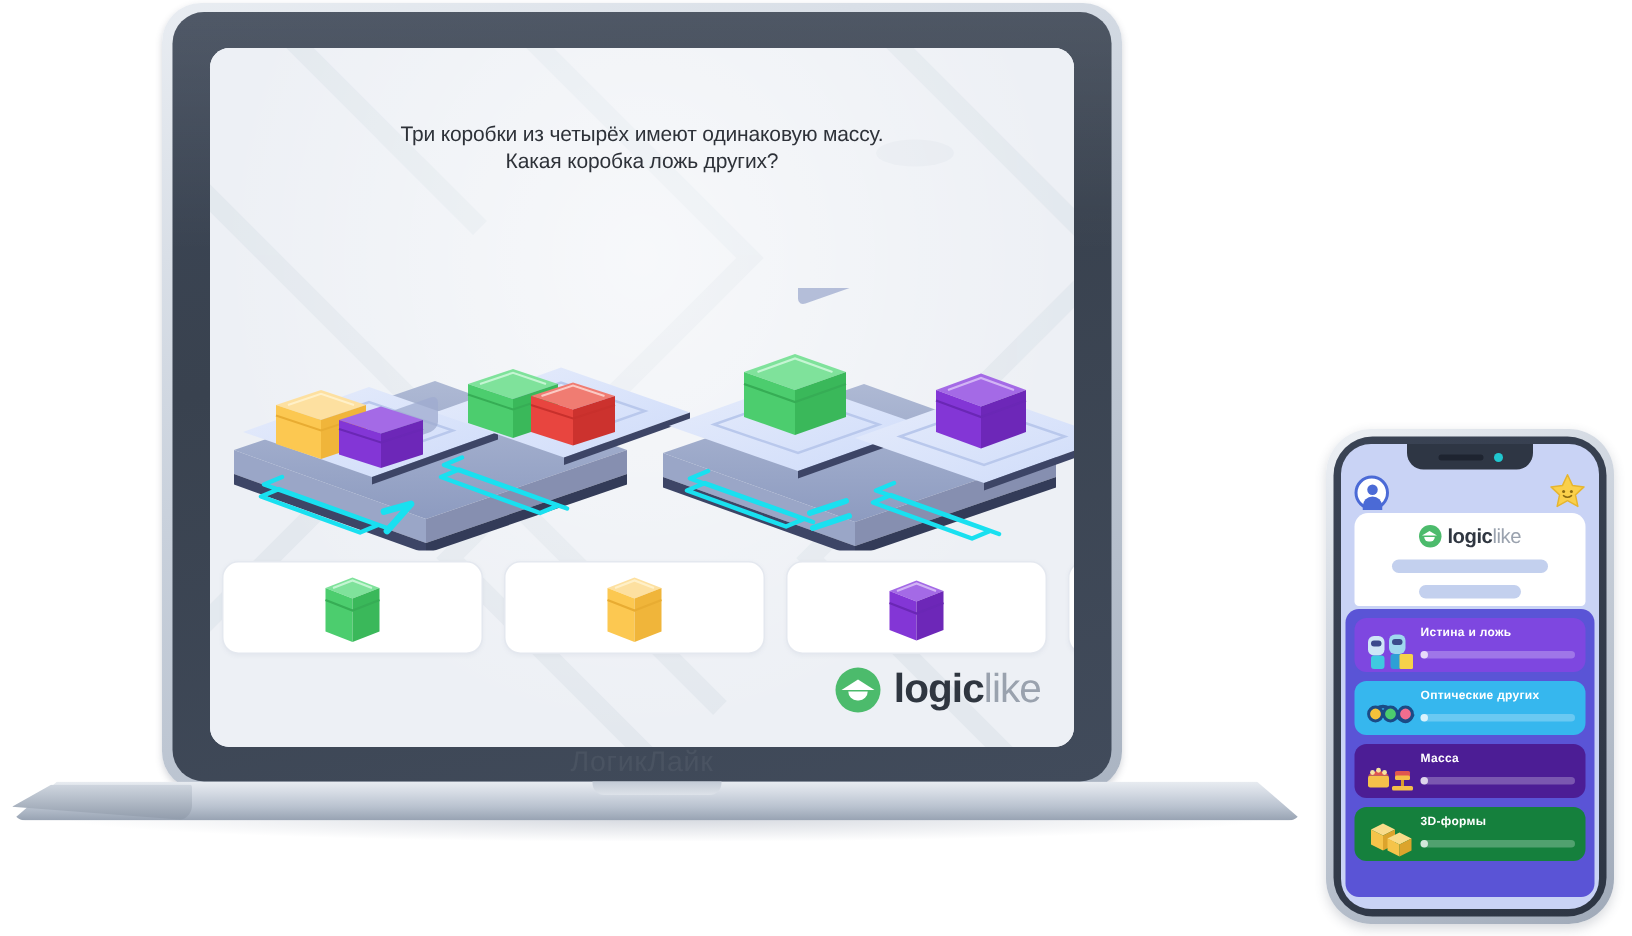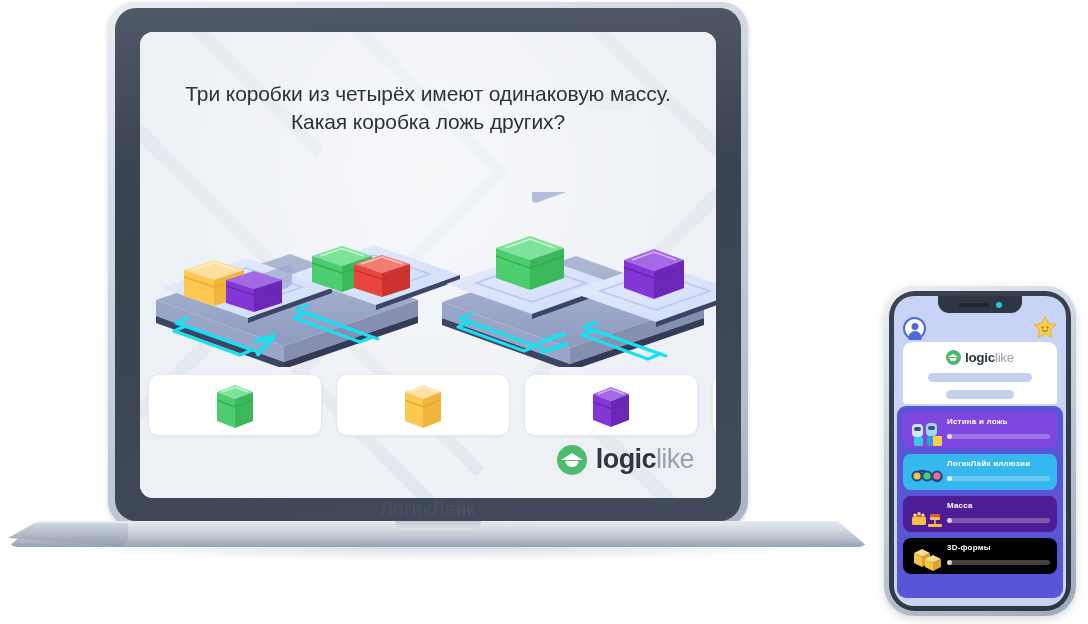--- a/index.html
+++ b/index.html
@@ -60,21 +60,21 @@
   #base-foot {
     position:absolute; left:0px; top:2px; width:120px; height:24px;
     background:linear-gradient(180deg,#cfd6df,#8f9aaa);
     border-radius:12px 2px 10px 12px;
     clip-path:polygon(22% 0, 100% 0, 100% 100%, 0% 62%);
   }
 
   
   #question {
     position:absolute; left:20px; top:48px; width:536px; text-align:center;
-    font-size:21px; line-height:1.32; color:#2e3239; letter-spacing:-.1px;
+    font-size:14px; line-height:1.32; color:#2e3239; letter-spacing:-.1px;
   }
   #scales-area { position:absolute; left:0px; top:160px; width:576px; height:175px; }
   #answers { position:absolute; left:8px; top:342px; width:600px; height:62px; display:flex; gap:14px; }
   .answer-card {
     width:174px; height:62px; flex:0 0 174px; background:#ffffff;
     border:1px solid #e4e8ef; border-radius:11px;
     display:flex; align-items:center; justify-content:center;
     box-shadow:0 1px 3px rgba(110,125,150,.07);
   }
   
@@ -412,41 +412,41 @@
         <div class="menu-prog"></div>
       </div>
 
       <div class="menu-card" style="background:#36b7ee">
         <svg class="menu-ico" viewBox="0 0 36 32">
           <path d="M5 18 Q13 8 21 18 Q29 28 33 18" fill="none" stroke="#1b4b86" stroke-width="2.4"></path>
           <circle cx="8" cy="18" r="4.6" fill="#f5c23a" stroke="#1b4b86" stroke-width="2"></circle>
           <circle cx="18" cy="18" r="4.6" fill="#4ccd6e" stroke="#1b4b86" stroke-width="2"></circle>
           <circle cx="28" cy="18" r="4.6" fill="#f26d8e" stroke="#1b4b86" stroke-width="2"></circle>
         </svg>
-        <div class="menu-label">ЛогикЛайк иллюзии</div>
+        <div class="menu-label">Оптические других</div>
         <div class="menu-prog"></div>
       </div>
 
       <div class="menu-card" style="background:#4c1d95">
         <svg class="menu-ico" viewBox="0 0 36 32">
           <rect x="3" y="17" width="14" height="8" rx="1.5" fill="#f5c04a"></rect>
           <path d="M3 17 Q10 11 17 17 Z" fill="#e0564f"></path>
           <circle cx="6" cy="15" r="1.6" fill="#f7e3a0"></circle>
             <circle cx="10" cy="13.5" r="1.6" fill="#f7e3a0"></circle>
           <circle cx="14" cy="15" r="1.6" fill="#f7e3a0"></circle>
           <rect x="21" y="14" width="10" height="4" rx="1" fill="#e0564f"></rect>
           <rect x="21" y="17" width="10" height="3" rx="1" fill="#f5c04a"></rect>
           <rect x="25" y="20" width="2" height="5" fill="#d99b2e"></rect>
           <rect x="19" y="24" width="14" height="3" rx="1" fill="#f5c04a"></rect>
         </svg>
         <div class="menu-label">Масса</div>
         <div class="menu-prog"></div>
       </div>
 
-      <div class="menu-card" style="background:#000000">
+      <div class="menu-card" style="background:#15803d">
         <svg class="menu-ico" viewBox="0 0 36 32">
           <path d="M5 11 L13 7 L21 11 L13 15 Z" fill="#f9dc8a"></path>
           <path d="M5 11 L5 21 L13 25 L13 15 Z" fill="#f5c44a"></path>
           <path d="M13 15 L13 25 L21 21 L21 11 Z" fill="#dca42c"></path>
           <path d="M16 17 L24 13 L32 17 L24 21 Z" fill="#f9dc8a"></path>
           <path d="M16 17 L16 25 L24 29 L24 21 Z" fill="#f5c44a"></path>
           <path d="M24 21 L24 29 L32 25 L32 17 Z" fill="#dca42c"></path>
         </svg>
         <div class="menu-label">3D-формы</div>
         <div class="menu-prog"></div>

